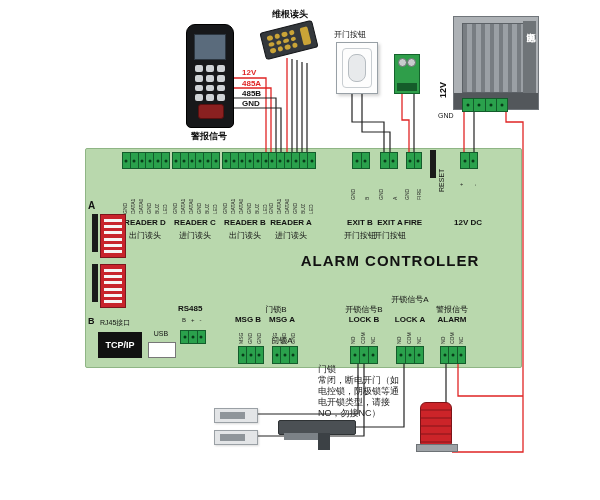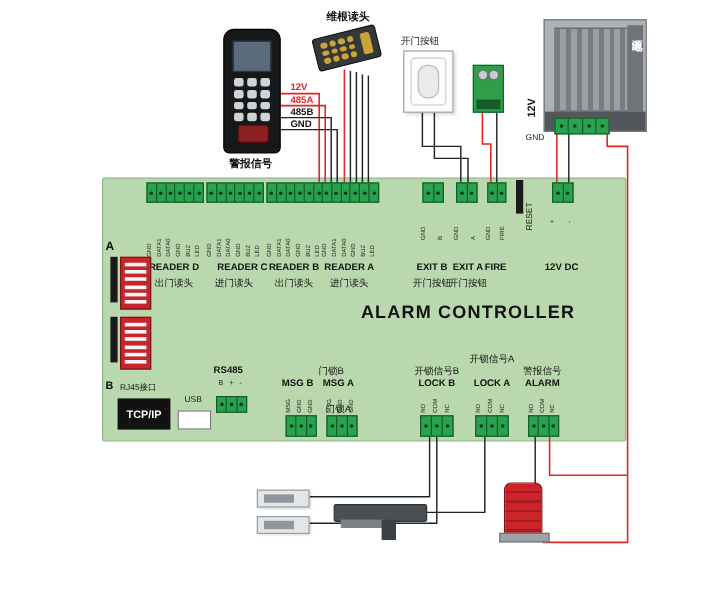--- a/index.html
+++ b/index.html
@@ -202,21 +202,21 @@
       <s></s>
     </div>
   <div class="pins" style="left:172px;top:170px;width:46px;height:44px;">
       <span>GND</span>
       <span>DATA1</span>
       <span>DATA0</span>
       <span>GND</span>
       <span>BUZ</span>
       <span>LED</span>
     </div>
-  <div class="lbl c fs8 b" style="left:166px;top:218px;width:72px;">READER C</div>
+  <div class="lbl c fs8 b" style="left:166px;top:218px;width:58px;">READER C</div>
   <div class="lbl c fs8" style="left:166px;top:230px;width:58px;">进门读头</div>
 
   <div class="tblock" style="left:222px;top:152px;width:46px;height:15px;">
       <s></s>
       <s></s>
       <s></s>
       <s></s>
       <s></s>
       <s></s>
     </div>
@@ -403,15 +403,22 @@
     <div class="bolt-bar"></div>
     <div class="bolt-plate"></div>
     <div class="bolt-cyl"></div>
   </div>
 
   <div class="abs" style="left:416px;top:402px;width:40px;height:50px;">
     <div class="al-body"></div>
     <div class="al-base"></div>
   </div>
 
+  <div class="note" style="left:318px;top:364px;width:96px;">
+      <span>门锁</span>
+      <span>常闭，断电开门（如</span>
+      <span>电控锁，阴极锁等通</span>
+      <span>电开锁类型，请接</span>
+      <span>NO，勿接NC）</span>
+    </div>
 
 
 </div>
 
 </body></html>

